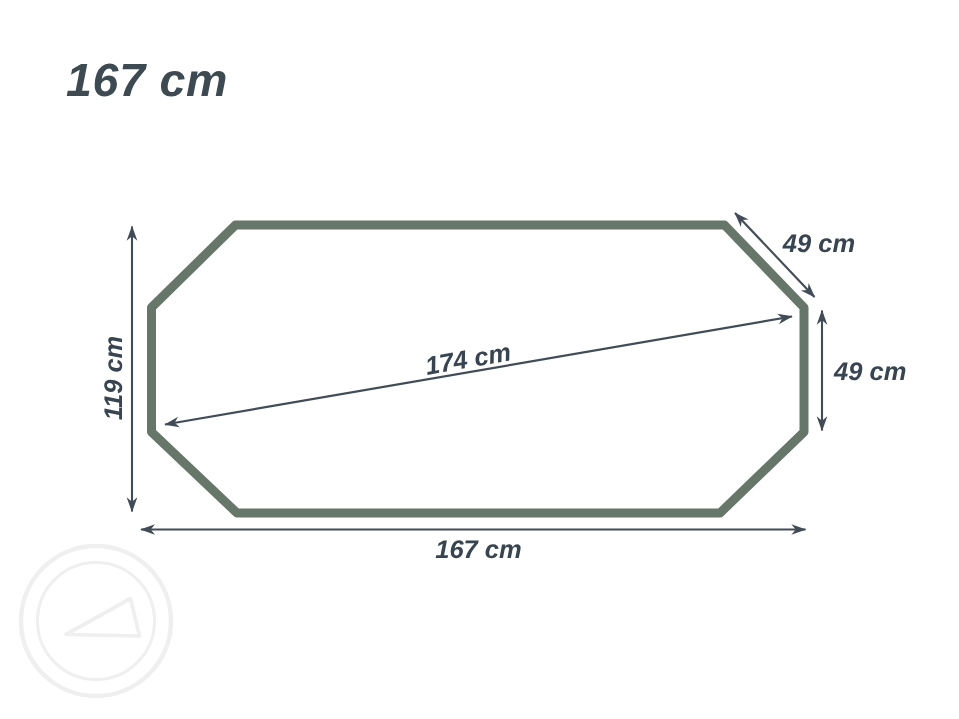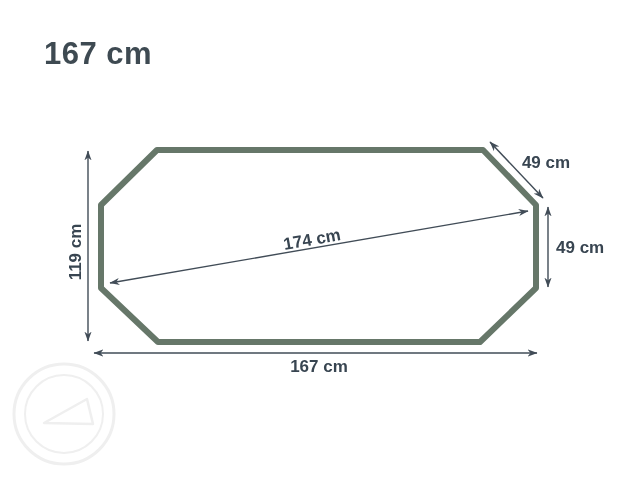--- a/index.html
+++ b/index.html
@@ -7,20 +7,21 @@
     padding: 0;
     background: var(--background, #ffffff);
     font-family: "Liberation Sans", sans-serif;
   }
   .stage {
     position: relative;
     width: 639px;
     height: 479px;
     background: var(--background, #ffffff);
     overflow: hidden;
+    font-style: italic;
   }
   .page-title {
     position: absolute;
     left: 44px;
     top: 36px;
     font-size: 31px;
     font-weight: 700;
     letter-spacing: 0.5px;
     color: var(--title-text, #3e4a52);
   }

